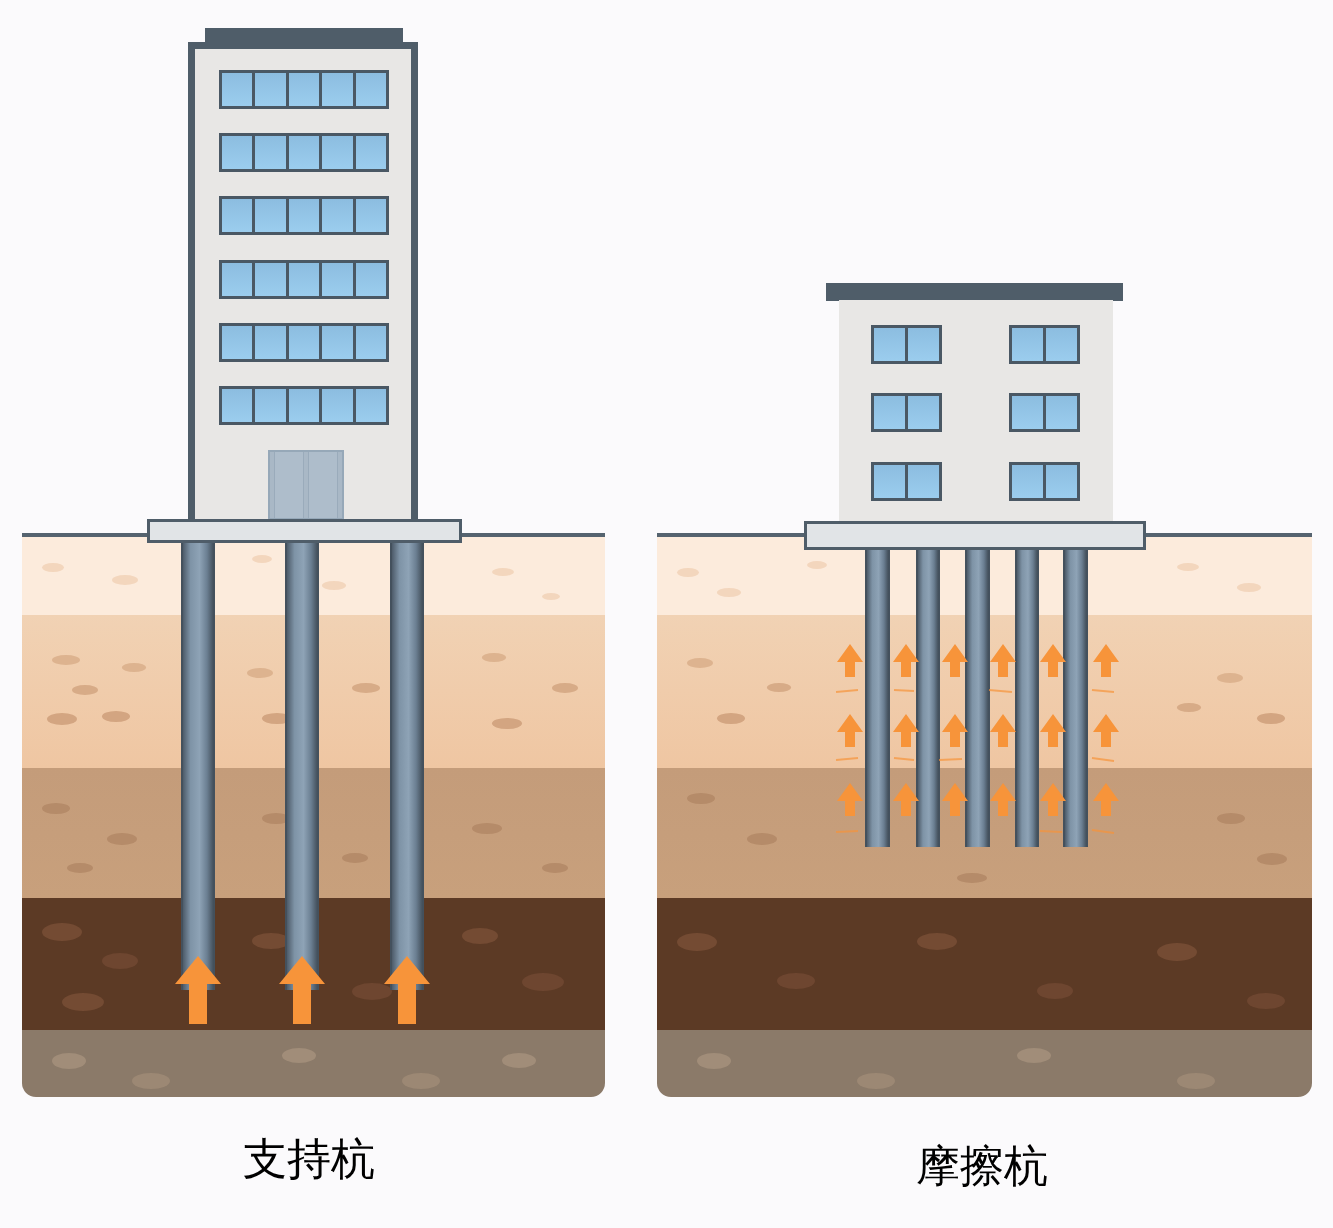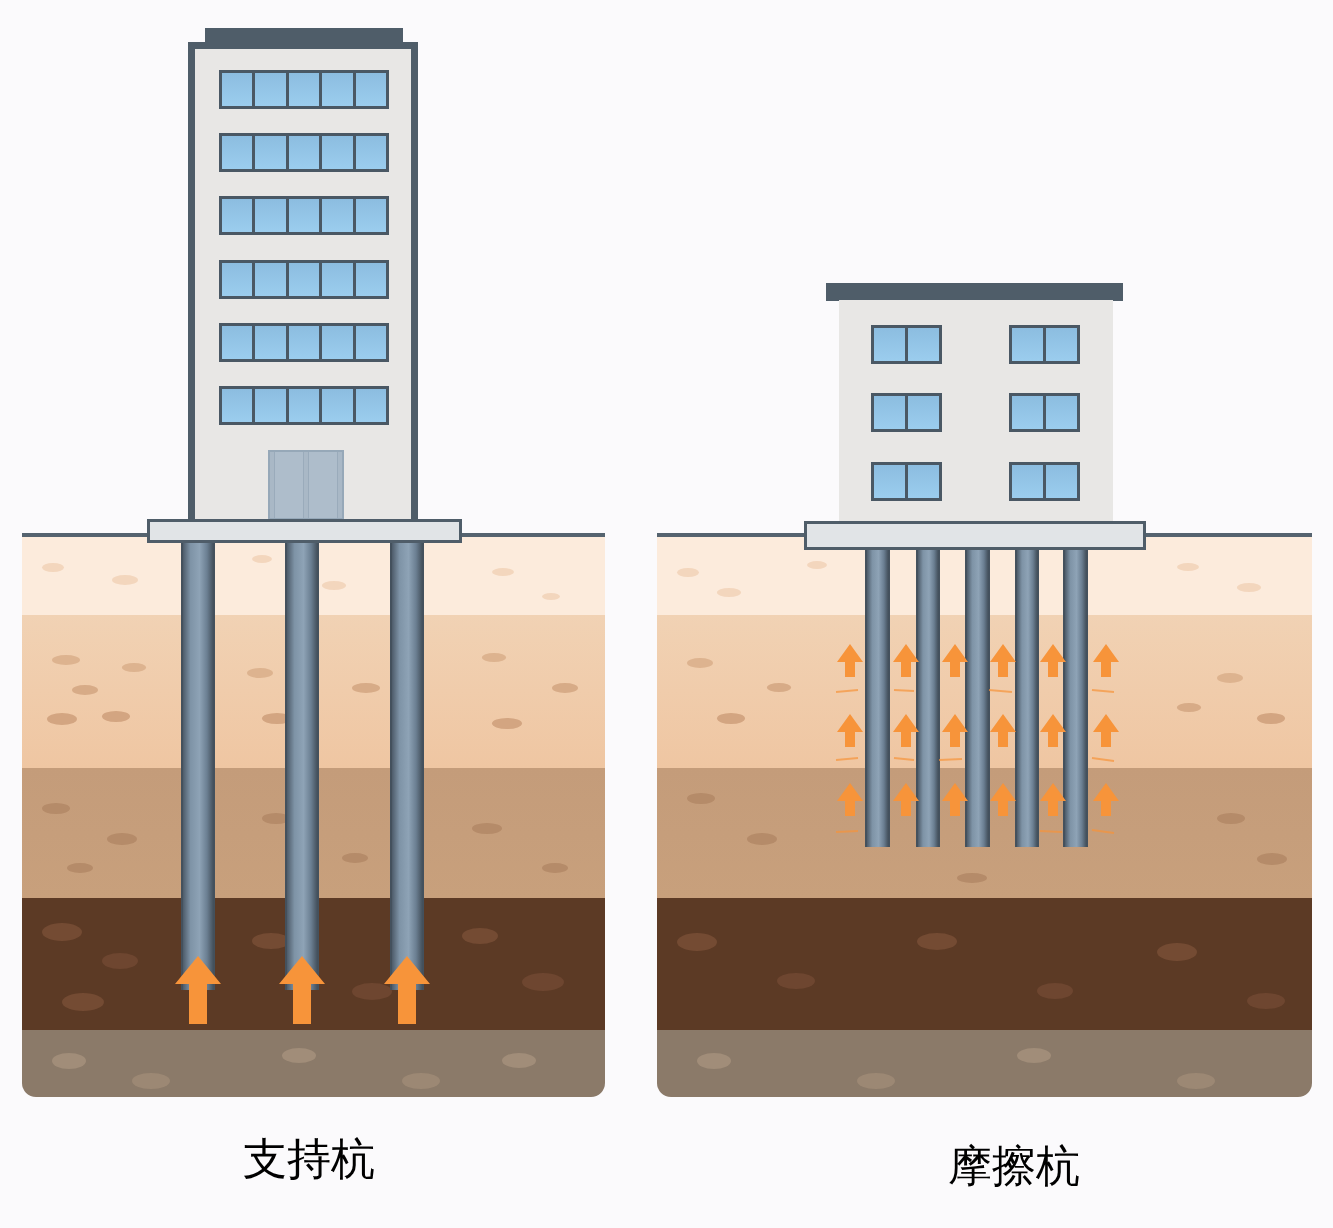--- a/index.html
+++ b/index.html
@@ -244,14 +244,14 @@
       <line x1="2" y1="120" x2="24" y2="118"></line>
         <line x1="60" y1="118" x2="80" y2="120"></line>
         <line x1="105" y1="120" x2="128" y2="119"></line>
         <line x1="258" y1="118" x2="280" y2="121"></line>
       <line x1="2" y1="192" x2="24" y2="191"></line>
         <line x1="206" y1="191" x2="228" y2="192"></line>
         <line x1="258" y1="190" x2="280" y2="193"></line>
     </g>
   </svg>
 
-  <div class="label" style="left:948px;top:1137px;">摩擦杭</div>
+  <div class="label" style="left:916px;top:1137px;">摩擦杭</div>
 </div>
 
 </body></html>

